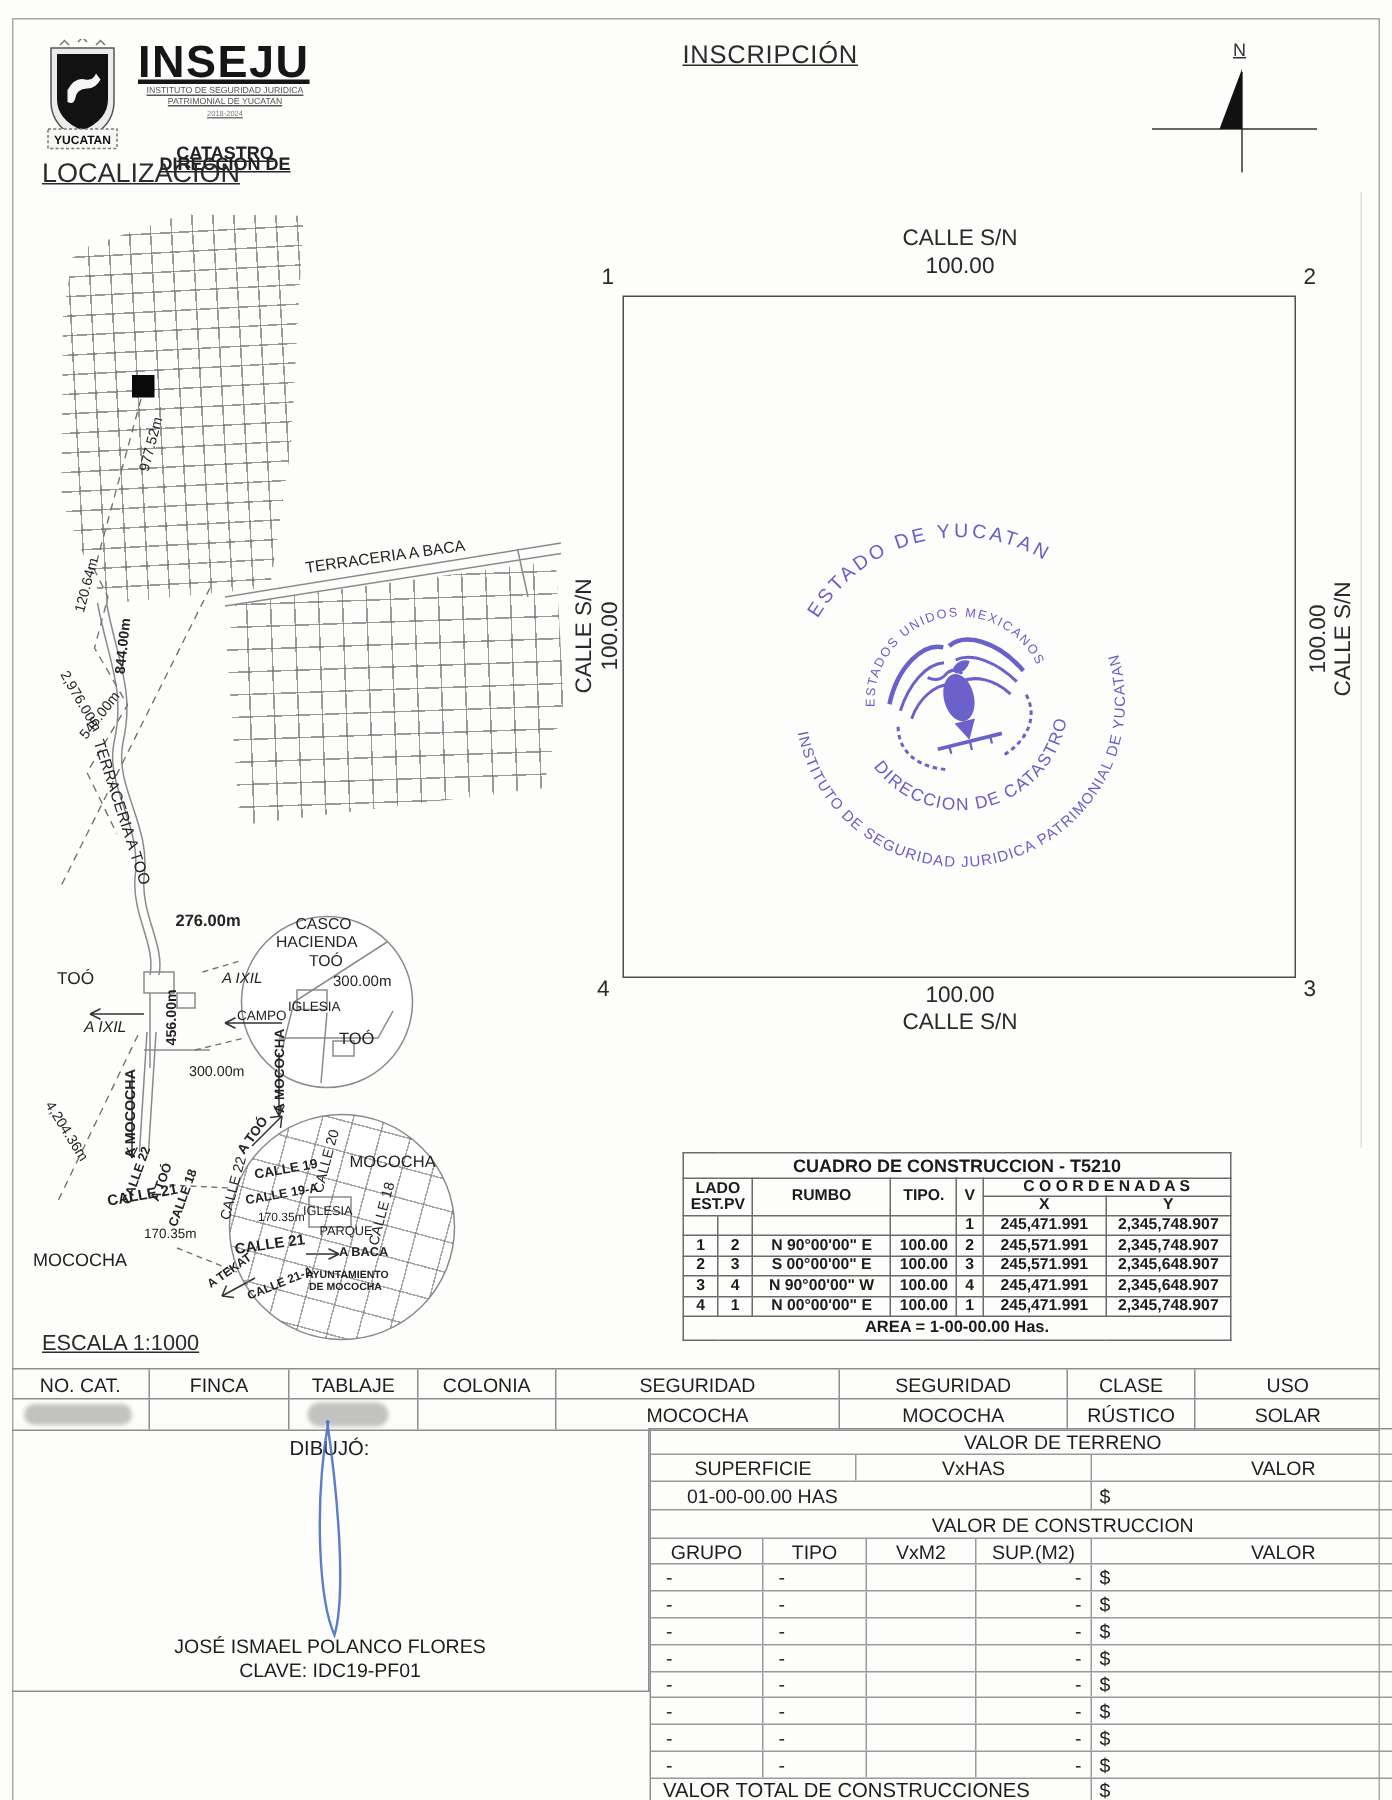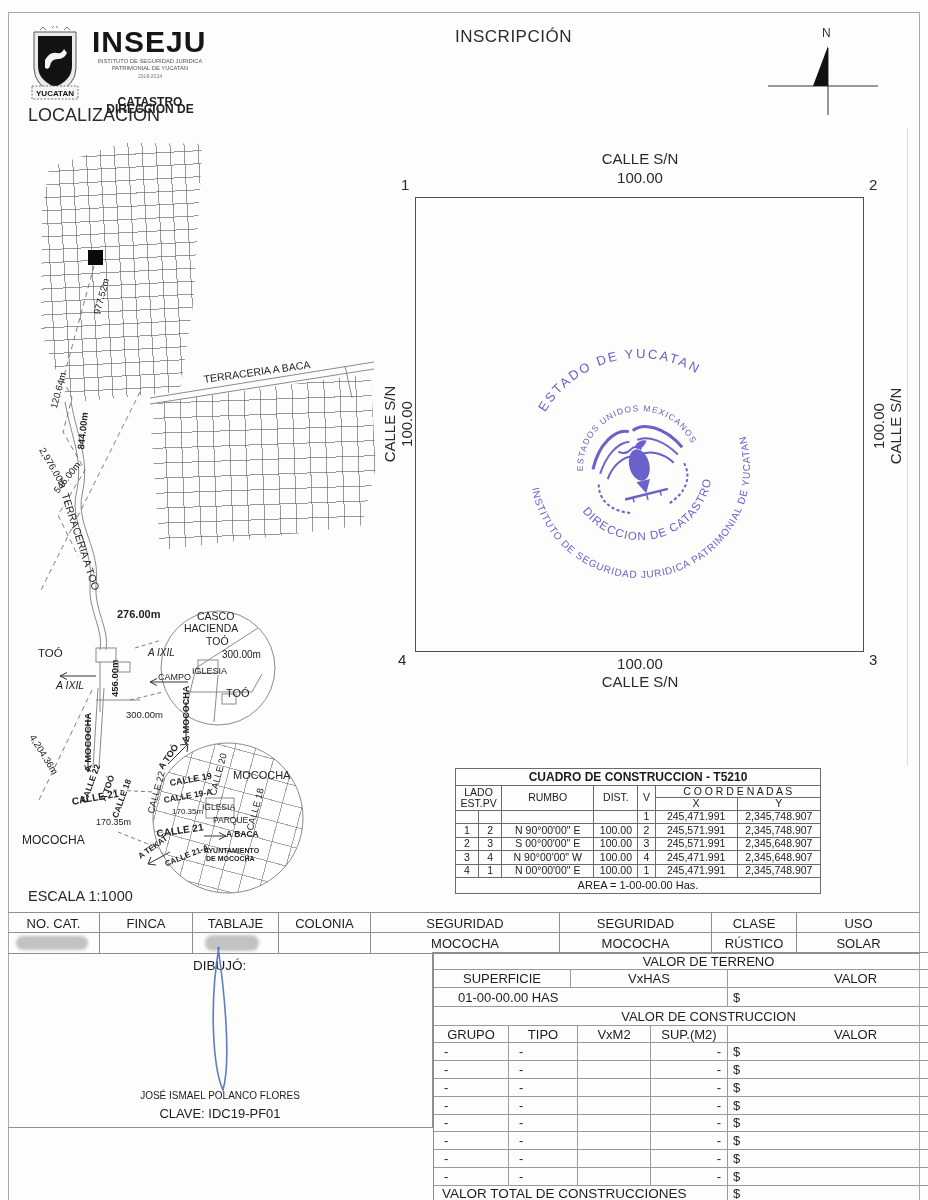--- a/index.html
+++ b/index.html
@@ -1,21 +1,21 @@
 <!DOCTYPE html>
 <html><head>
 <meta charset="utf-8">
 <style>
   html,body{margin:0;padding:0;background:#e9e8e5;}
   #page{position:relative;width:928px;height:1200px;background:#fdfdfc;overflow:hidden;
         font-family:"Liberation Sans","DejaVu Sans",sans-serif;color:#1e1e1e;}
   #page-border{position:absolute;left:8px;top:12px;width:910px;height:1187px;border:1px solid #a9a9a6;}
   .abs{position:absolute;}
   .lbl{position:absolute;font-size:9.5px;color:#222;white-space:nowrap;transform-origin:left top;z-index:6;line-height:1;}
-  .ttl{position:absolute;white-space:nowrap;}
+  .ttl{position:absolute;white-space:nowrap;text-decoration:underline;}
   
   .grid{position:absolute;z-index:1;}
   #grid-upper{left:36px;top:140px;width:186px;height:262px;transform:rotate(-3deg);
     clip-path:polygon(10% 9%,50% 1%,93% 3%,84% 62%,74% 97%,14% 99%,1% 72%,5% 25%);
     background:repeating-linear-gradient(90deg,rgba(110,110,110,.7) 0 1px,transparent 1px 14px),
                repeating-linear-gradient(0deg,rgba(110,110,110,.7) 0 1px,transparent 1px 13px);}
   #grid-lower{left:150px;top:374px;width:228px;height:176px;transform:rotate(-2deg);
     clip-path:polygon(4% 14%,98% 2%,99% 55%,92% 88%,3% 98%,1% 30%);
     background:repeating-linear-gradient(90deg,rgba(110,110,110,.7) 0 1px,transparent 1px 16px),
                repeating-linear-gradient(0deg,rgba(110,110,110,.7) 0 1px,transparent 1px 15px);}
@@ -25,21 +25,21 @@
                repeating-linear-gradient(15deg,rgba(120,120,120,.65) 0 1px,transparent 1px 20px);}
   #map-overlay{position:absolute;left:0;top:0;z-index:3;pointer-events:none;}
   
   #plot-square{left:415px;top:197px;width:447px;height:453px;border:1px solid #4e4e4e;}
   .plot-lbl{position:absolute;font-size:15px;color:#2a2a2a;white-space:nowrap;}
   .rot90{transform:rotate(-90deg);transform-origin:left top;text-align:center;width:112px;line-height:1.15;}
   #seal{left:505px;top:333px;transform:rotate(-14deg);z-index:1;}
   
   #cuadro{left:455px;top:768px;width:366px;border-collapse:collapse;table-layout:fixed;
           font-size:10.5px;color:#1b1b1b;}
-  #cuadro td,#cuadro th{border:1px solid #6b6b6b;padding:0 1px;line-height:1.08;font-weight:normal;text-align:center;overflow:hidden;white-space:nowrap;}
+  #cuadro td,#cuadro th{border:1px solid #6b6b6b;padding:0 1px;line-height:1.08;font-weight:bold;text-align:center;overflow:hidden;white-space:nowrap;}
   #cuadro .t-title{font-weight:bold;font-size:12px;height:16px;}
   #cuadro .t-area{font-size:11px;height:15px;}
   
   .irow{position:absolute;left:8px;width:912px;height:20px;display:flex;border-top:1px solid #8e8e8e;font-size:13px;}
   .icell{border-right:1px solid #8e8e8e;display:flex;align-items:center;justify-content:center;position:relative;box-sizing:border-box;}
   .icell:last-child{border-right:none;}
   .redact{position:absolute;background:#c2c2c0;border-radius:8px;filter:blur(1.5px);}
   
   #valor-box{left:433px;top:952px;width:550px;height:248px;border-left:1px solid #8e8e8e;border-top:1px solid #8e8e8e;box-sizing:border-box;font-size:13px;display:flex;flex-direction:column;}
   .vrow{display:flex;border-bottom:1px solid #9a9a9a;box-sizing:border-box;flex:0 0 auto;}
@@ -247,21 +247,21 @@
     <tbody>
       <tr>
           <td class="t-title" colspan="7">CUADRO DE CONSTRUCCION - T5210</td>
         </tr>
       <tr>
         <th colspan="2" rowspan="2">
           <div>LADO</div>
           <div>EST.PV</div>
         </th>
         <th rowspan="2">RUMBO</th>
-        <th rowspan="2">DIST.</th>
+        <th rowspan="2">TIPO.</th>
         <th rowspan="2">V</th>
         <th colspan="2" style="height:11px">C O O R D E N A D A S</th>
       </tr>
       <tr>
         <th style="height:10px">X</th>
         <th style="height:10px">Y</th>
       </tr>
     </tbody>
     <tbody>
         <tr>
@@ -337,21 +337,21 @@
     </div>
     <div class="icell" style="width:92px"></div>
     <div class="icell" style="width:189px">MOCOCHA</div>
     <div class="icell" style="width:152px">MOCOCHA</div>
     <div class="icell" style="width:85px">RÚSTICO</div>
     <div class="icell" style="width:123px">SOLAR</div>
   </div>
 
   <div id="dibujo-box" class="abs">
     <span class="sign-lbl" style="left:185px;top:6px">DIBUJÓ:</span>
-    <span class="sign-lbl" style="left:212px;top:138px;transform:translateX(-50%);font-size:10px">JOSÉ ISMAEL POLANCO FLORES</span>
+    <span class="sign-lbl" style="left:212px;top:138px;transform:translateX(-50%);font-size:13px">JOSÉ ISMAEL POLANCO FLORES</span>
     <span class="sign-lbl" style="left:212px;top:154px;transform:translateX(-50%);font-size:13px">CLAVE: IDC19-PF01</span>
   </div>
 
   <div id="valor-box" class="abs">
     <div class="vrow" style="height:17px">
       <div class="vcell c-center" style="flex:1">VALOR DE TERRENO</div>
     </div>
     <div class="vrow" style="height:18px">
       <div class="vcell c-center tc1">SUPERFICIE</div>
       <div class="vcell c-center tc2">VxHAS</div>

